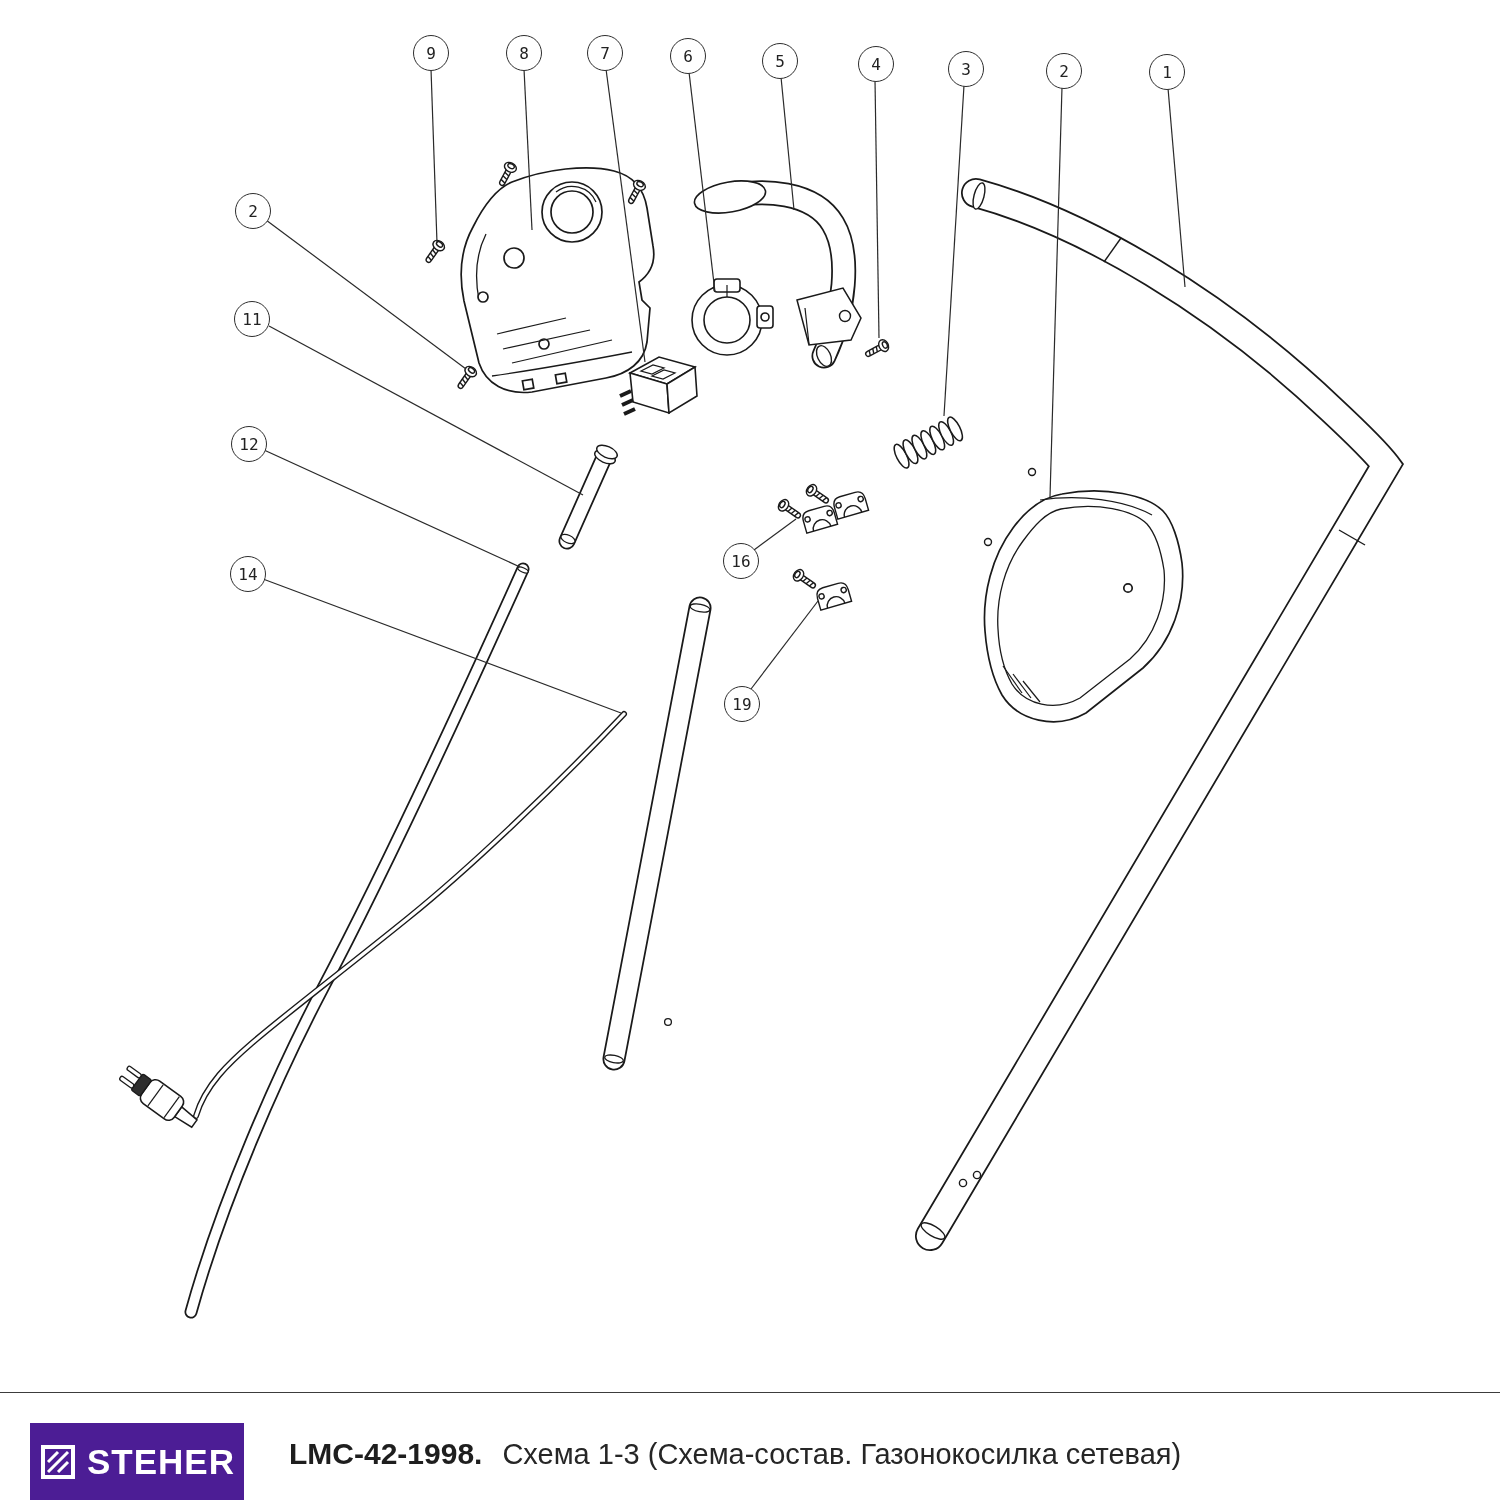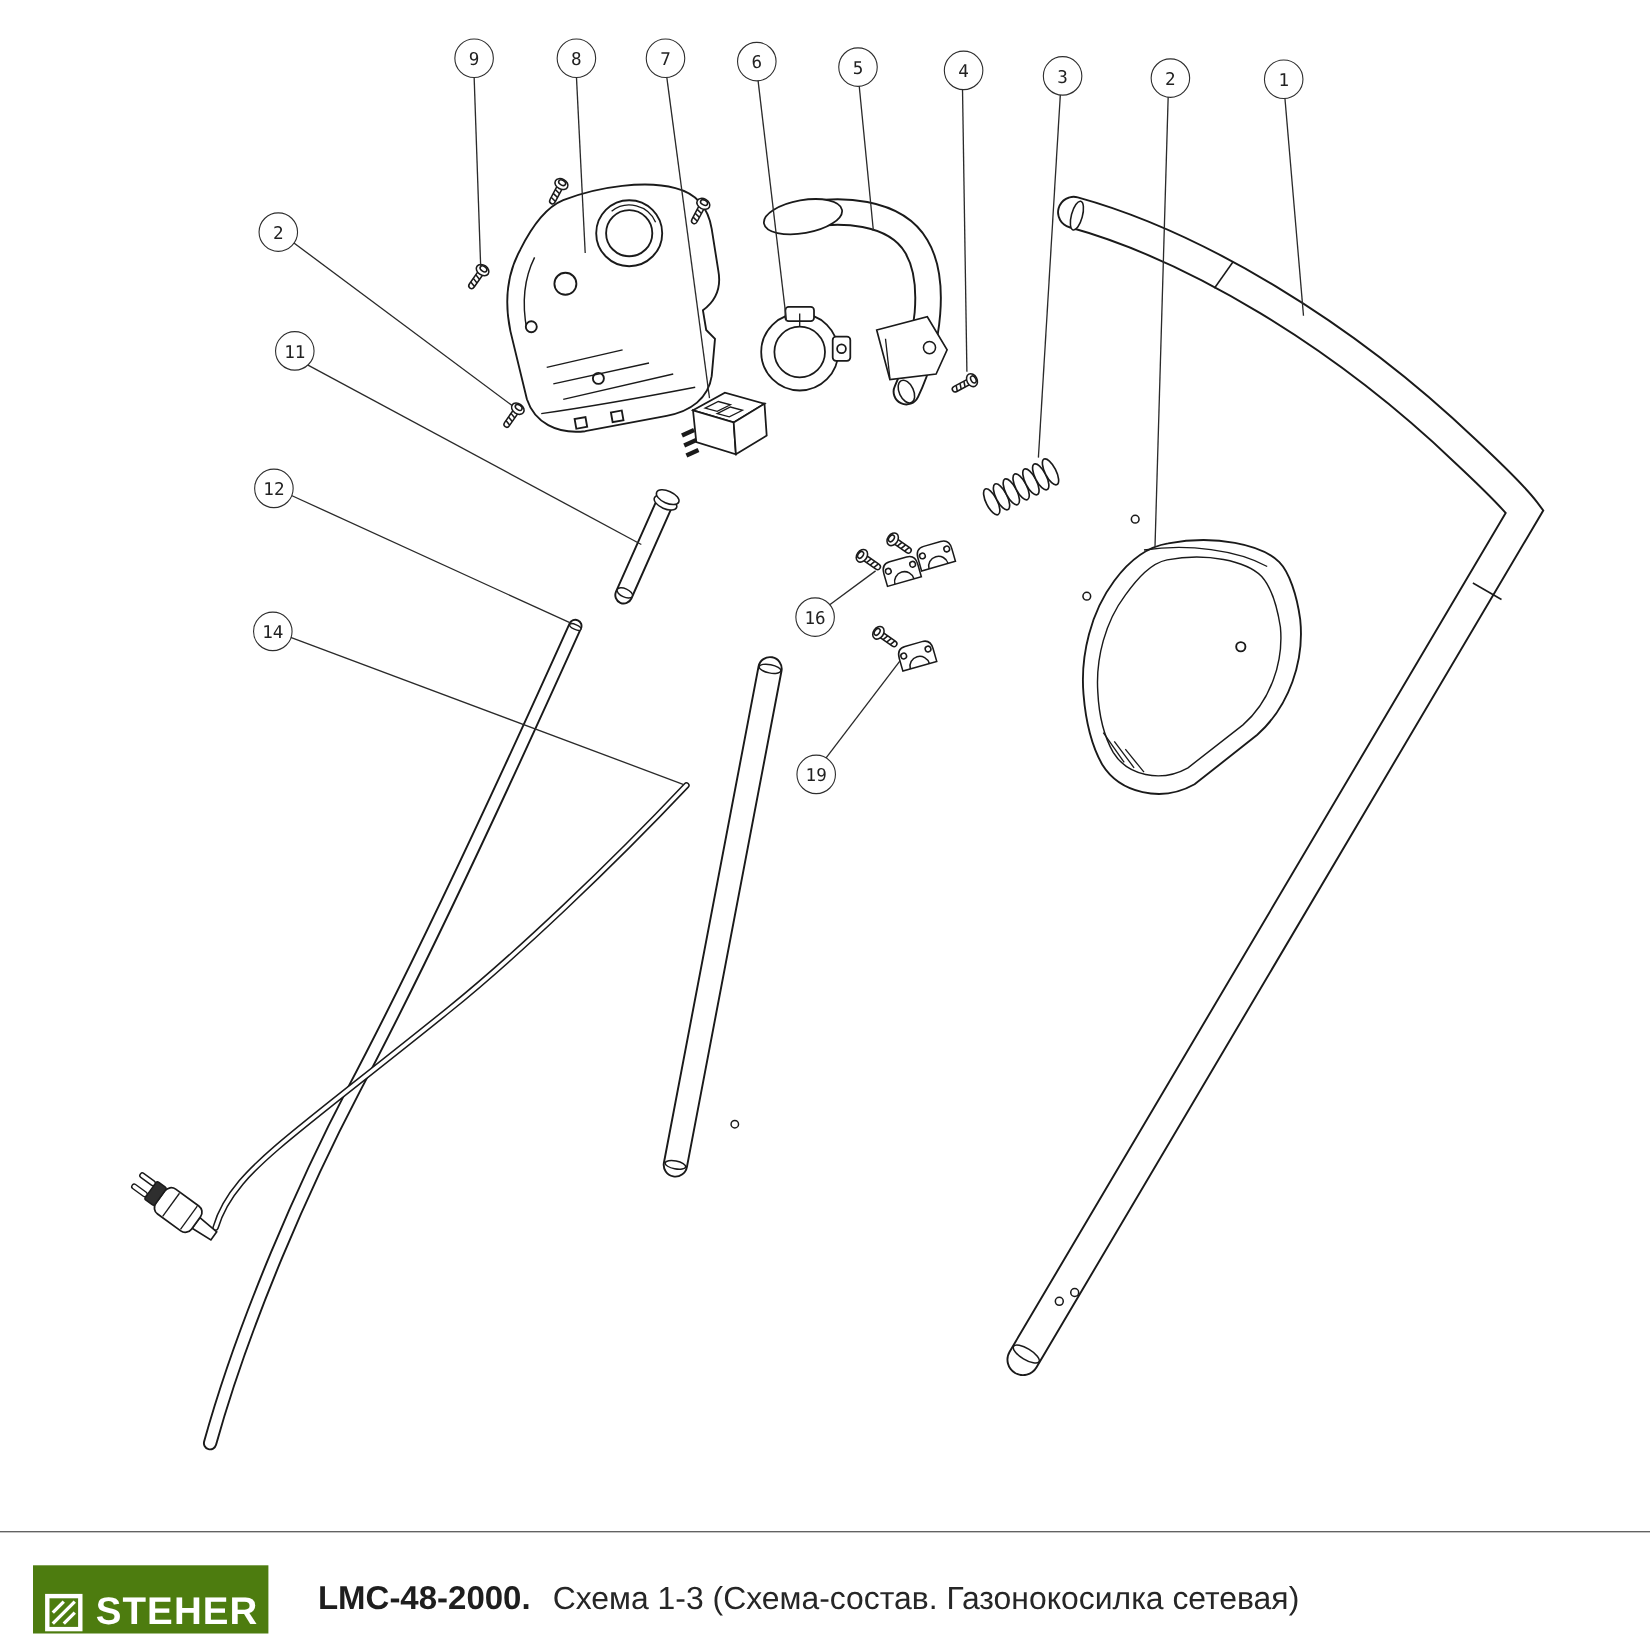--- a/index.html
+++ b/index.html
@@ -3,22 +3,22 @@
 <meta charset="utf-8">
 <style>
   html,body{margin:0;padding:0;background:#fff;}
   .stage{position:relative;width:1500px;height:1500px;background:#ffffff;overflow:hidden;
          font-family:"Liberation Sans",sans-serif;}
   svg.art{position:absolute;left:0;top:0;}
   .callout{position:absolute;width:34px;height:34px;border:1.6px solid #2e2e2e;border-radius:50%;
            background:#fff;display:flex;align-items:center;justify-content:center;
            font-family:"DejaVu Sans Mono",monospace;font-size:16px;color:#222;z-index:5;}
   .rule{position:absolute;left:0;top:1392px;width:1500px;border-top:1.3px solid #3c3c3c;}
-  .logo{position:absolute;left:30px;top:1423px;width:214px;height:62px;background:#4d7c0f;
-        display:flex;align-items:flex-end;justify-content:center;gap:10px;}
+  .logo{position:absolute;left:30px;top:1423px;width:214px;height:78px;background:#4c1d95;
+        display:flex;align-items:center;justify-content:center;gap:10px;}
   .logo-text{color:#ffffff;font-weight:700;font-size:35px;letter-spacing:1px;}
   .title{position:absolute;left:289px;top:1437px;color:#1e1e1e;white-space:nowrap;}
   .model{font-weight:700;font-size:30px;}
   .subtitle{font-size:29px;margin-left:20px;color:#262626;}
 </style>
 </head>
 <body>
 
 <div class="stage">
 
@@ -205,35 +205,35 @@
 <div class="callout" style="left:1149px;top:54px">1</div>
 <div class="callout" style="left:1046px;top:53px">2</div>
 <div class="callout" style="left:948px;top:51px">3</div>
 <div class="callout" style="left:858px;top:46px">4</div>
 <div class="callout" style="left:762px;top:43px">5</div>
 <div class="callout" style="left:670px;top:38px">6</div>
 <div class="callout" style="left:587px;top:35px">7</div>
 <div class="callout" style="left:506px;top:35px">8</div>
 <div class="callout" style="left:413px;top:35px">9</div>
 <div class="callout" style="left:235px;top:193px">2</div>
-<div class="callout" style="left:250px;top:301px">11</div>
+<div class="callout" style="left:234px;top:301px">11</div>
 <div class="callout" style="left:231px;top:426px">12</div>
 <div class="callout" style="left:230px;top:556px">14</div>
 <div class="callout" style="left:723px;top:543px">16</div>
 <div class="callout" style="left:724px;top:686px">19</div>
 
 <div class="rule"></div>
 
 <div class="logo">
   <svg width="38" height="38" viewBox="0 0 38 38">
     <rect x="4" y="4" width="30" height="30" fill="none" stroke="#ffffff" stroke-width="4"></rect>
     <line x1="9" y1="29" x2="29" y2="9" stroke="#ffffff" stroke-width="3"></line>
     <line x1="9" y1="19" x2="19" y2="9" stroke="#ffffff" stroke-width="3"></line>
     <line x1="19" y1="29" x2="29" y2="19" stroke="#ffffff" stroke-width="3"></line>
   </svg>
   <span class="logo-text">STEHER</span>
 </div>
 
 <div class="title">
-  <span class="model">LMC-48-2000.</span><span class="subtitle">Схема 1-3 (Схема-состав. Газонокосилка сетевая)</span>
+  <span class="model">LMC-42-1998.</span><span class="subtitle">Схема 1-3 (Схема-состав. Газонокосилка сетевая)</span>
 </div>
 
 </div>
 
 </body></html>

